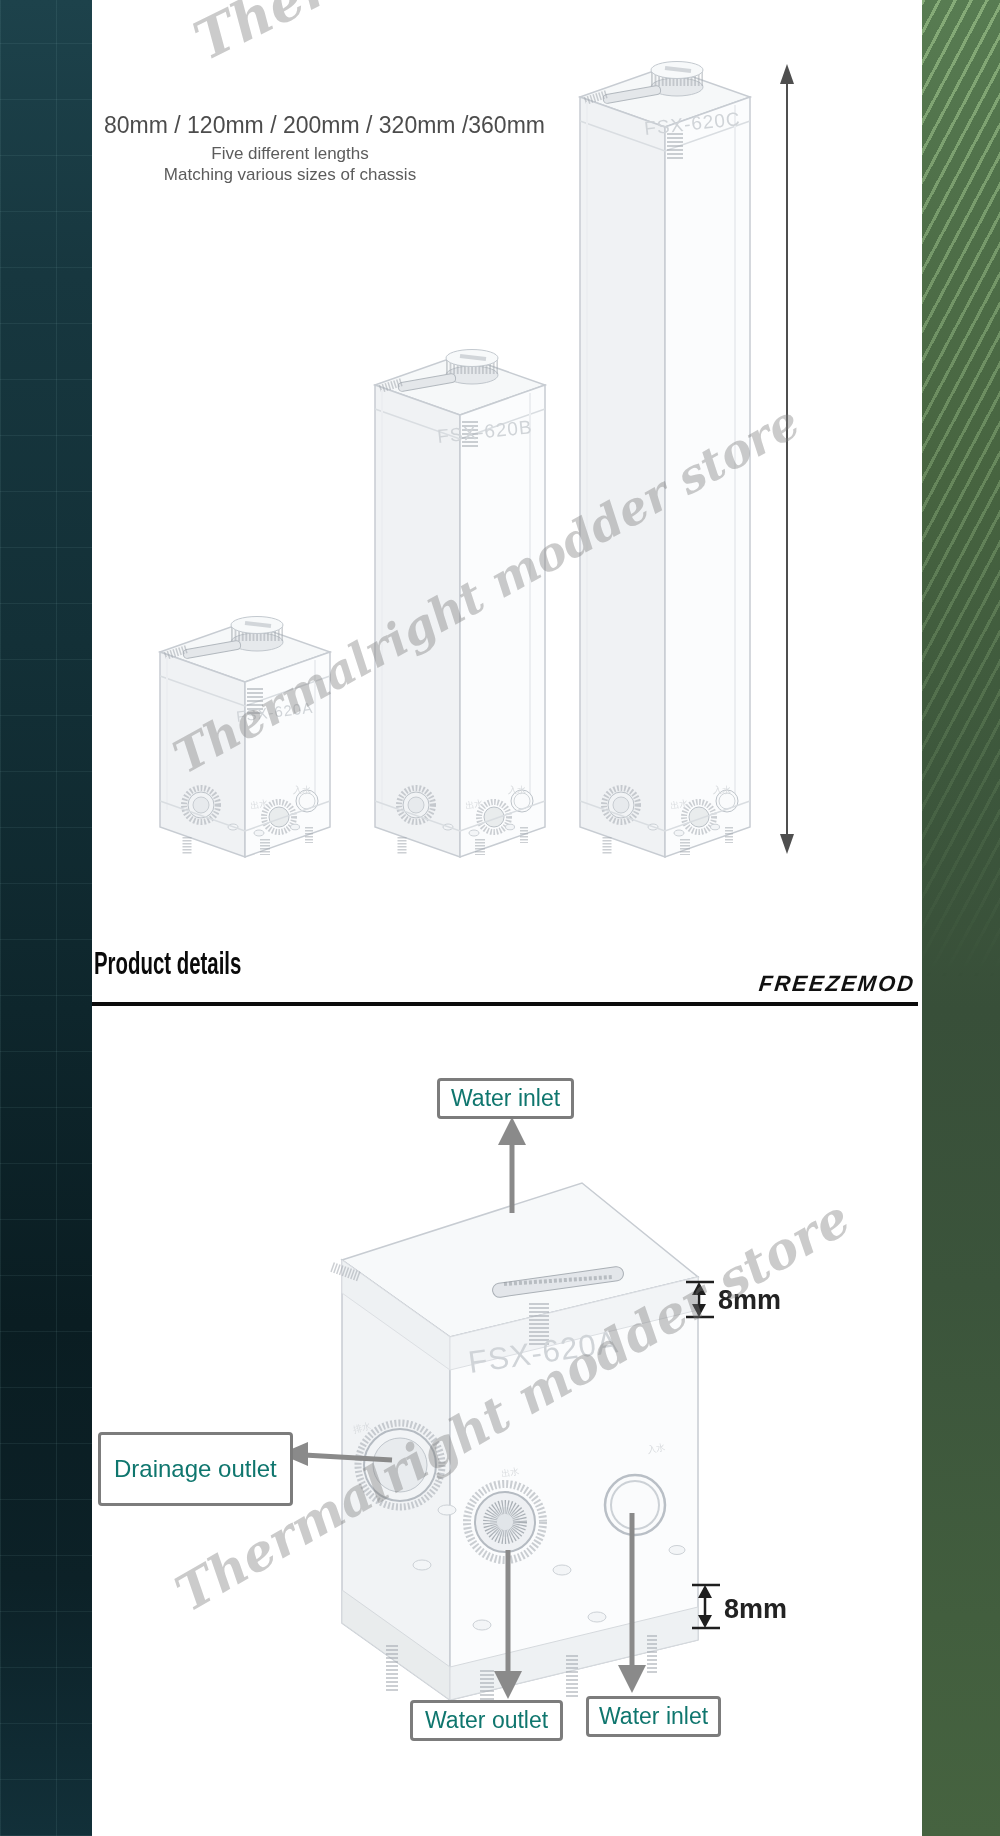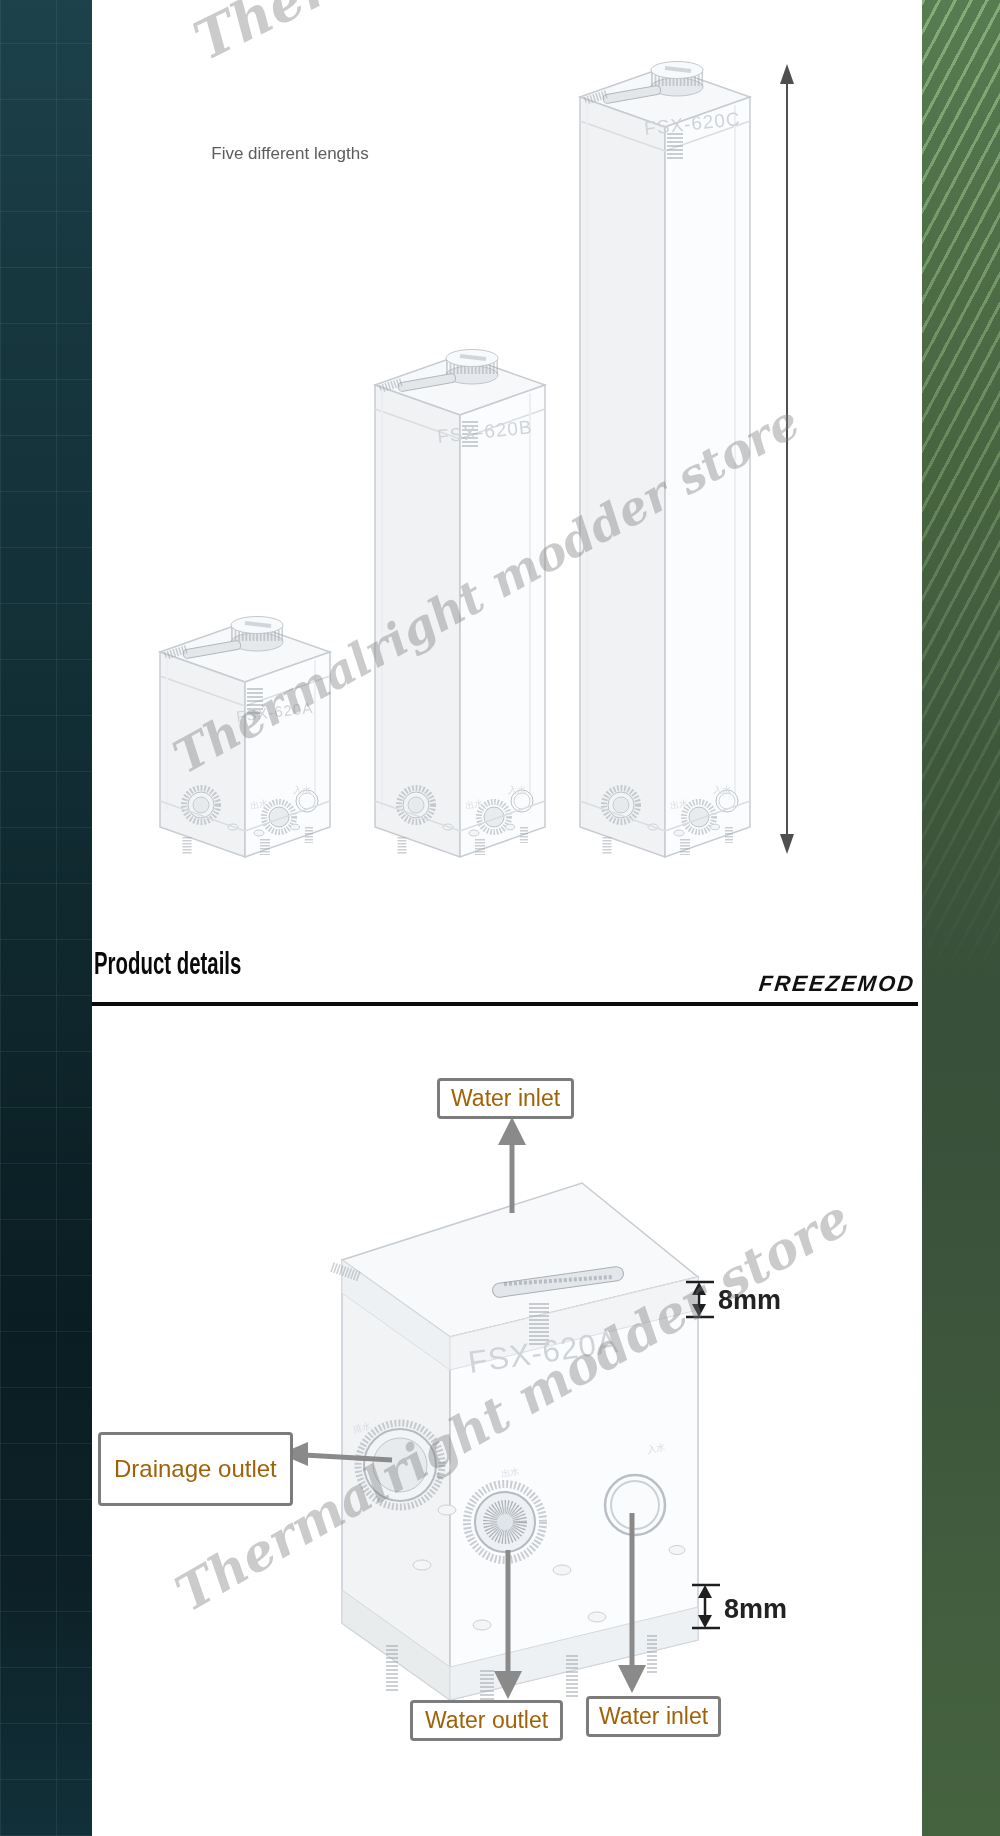--- a/index.html
+++ b/index.html
@@ -39,21 +39,21 @@
   
   .section-title{left:94px;top:946px;font-size:30px;font-weight:800;color:#0a0a0a;
                  transform:scale(.68,1.05);transform-origin:left top;white-space:nowrap;
                  letter-spacing:0px;}
   .brand-logo{right:85px;top:971px;font-size:22px;font-weight:bold;font-style:italic;color:#111;
               letter-spacing:2px;transform:skewX(-6deg);}
   .divider-line{left:92px;top:1002px;width:826px;height:4px;background:#0b0b0b;}
 
   
   .callout{position:absolute;background:#fff;border:3px solid #7c7c7c;border-radius:4px;
-           color:#a16207;white-space:nowrap;}
+           color:#0f766e;white-space:nowrap;}
   .co-top{left:437px;top:1078px;font-size:23px;padding:4px 11px;}
   .co-left{left:98px;top:1432px;font-size:24px;padding:20px 13px;}
   .co-bl{left:410px;top:1700px;font-size:23px;padding:4px 12px;text-align:center;}
   .co-br{left:586px;top:1696px;font-size:23px;padding:4px 10px;}
 
   
   svg text{font-family:"Liberation Sans",sans-serif;}
   .face{stroke:#c7ccd2;stroke-width:1.5;}
   .edge{fill:none;stroke:#d9dde1;stroke-width:1.5;}
   .knurl{stroke:#a0a6ac;opacity:.5;fill:none;}
@@ -72,22 +72,24 @@
 </head>
 <body>
 
 <div id="canvas">
 
   <div class="abs left-bg"></div>
   <div class="abs right-bg"></div>
   <div class="abs right-stripes"></div>
   <div class="abs white-bg"></div>
 
+  <div class="abs lengths-heading">80mm / 120mm / 200mm / 320mm /360mm</div>
   <div class="abs sub-block">
     <div>Five different lengths</div>
+    <div>Matching various sizes of chassis</div>
   </div>
 
   <svg class="abs" style="left:92px;top:0;" width="830" height="960" viewBox="0 0 830 960">
 
     <g transform="translate(153,682)">
       <path class="face" fill="#f6f8f9" d="M-85,-30 L0,-60 L85,-30 L0,0 Z"></path>
       <path class="face" fill="#f0f2f4" d="M-85,-30 L0,0 L0,175 L-85,145 Z"></path>
       <path class="face" fill="#fbfcfd" d="M0,0 L85,-30 L85,145 L0,175 Z"></path>
       <ellipse cx="12" cy="-40" rx="26" ry="9" fill="#e6e9ec" stroke="#c0c6cc"></ellipse>
       <line class="knurl" x1="-14" y1="-49" x2="38" y2="-49" stroke-width="16" stroke-dasharray="1.8 1.8"></line>

